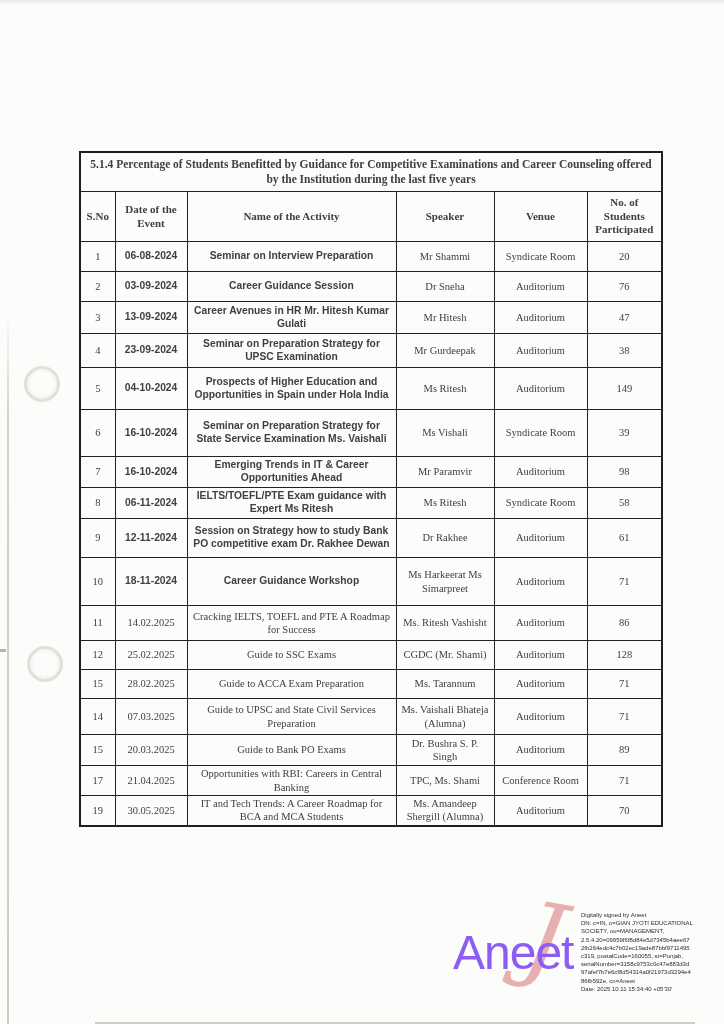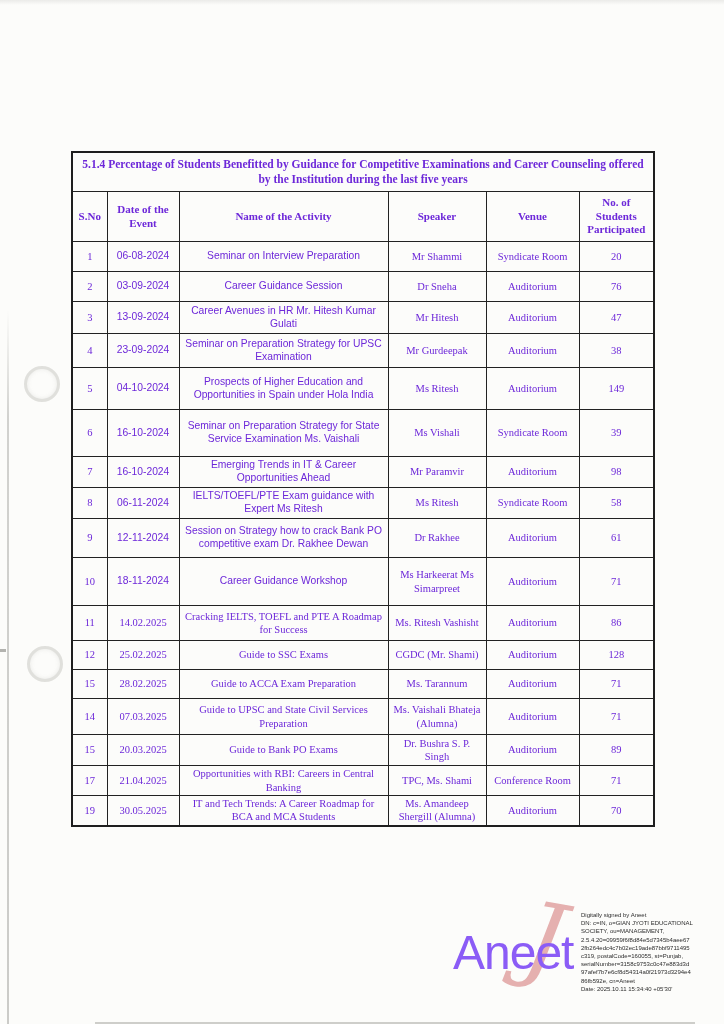--- a/index.html
+++ b/index.html
@@ -16,40 +16,40 @@
     background:linear-gradient(to bottom, rgba(130,130,125,0), rgba(130,130,125,0.35) 15%, rgba(130,130,125,0.4)); }
   .edge-mark { position:absolute; left:0; top:649px; width:6px; height:3px;
     background:rgba(90,90,85,0.45); }
   .hole-punch { position:absolute; width:30px; height:30px; border-radius:50%;
     border:3px solid rgba(165,165,158,0.32);
     box-shadow: inset 0 0 4px rgba(150,150,145,0.18); }
   .hp1 { left:24px; top:366px; }
   .hp2 { left:27px; top:646px; }
 
   table.doc-table {
-    position:absolute; left:71px; top:151px; width:582px;
+    position:absolute; left:79px; top:151px; width:582px;
     border-collapse:collapse; table-layout:fixed;
-    border:2px solid #1e1e1e; color:#6d28d9;
+    border:2px solid #1e1e1e; color:#404040;
   }
   .doc-table th, .doc-table td { border:1.5px solid #222; overflow:hidden; }
   .title-cell {
     font-weight:bold; font-size:11.5px; line-height:1.32;
     text-align:center; padding:3px 2px; height:32px;
   }
   thead tr.header-row { height:50px; }
   thead tr.header-row th {
     font-weight:bold; font-size:11px; line-height:1.25;
     text-align:center; padding:2px 1px; vertical-align:middle;
   }
   tbody td {
     font-size:10.5px; line-height:1.25; text-align:center;
     vertical-align:middle; padding:1px 3px;
   }
   tbody tr.sans td.c-date, tbody tr.sans td.c-activity {
-    font-family:"Liberation Sans", sans-serif; font-size:10.3px;
+    font-family:"Liberation Sans", sans-serif; font-size:10.3px;font-weight:bold;
   }
   tbody tr:nth-child(1){height:30px} tbody tr:nth-child(2){height:30px}
   tbody tr:nth-child(3){height:32px} tbody tr:nth-child(4){height:34px}
   tbody tr:nth-child(5){height:42px} tbody tr:nth-child(6){height:47px}
   tbody tr:nth-child(7){height:31px} tbody tr:nth-child(8){height:31px}
   tbody tr:nth-child(9){height:39px} tbody tr:nth-child(10){height:48px}
   tbody tr:nth-child(11){height:35px} tbody tr:nth-child(12){height:29px}
   tbody tr:nth-child(13){height:29px} tbody tr:nth-child(14){height:36px}
   tbody tr:nth-child(15){height:31px} tbody tr:nth-child(16){height:30px}
   tbody tr:nth-child(17){height:30px} tbody tr:nth-child(18){height:31px}
@@ -167,21 +167,21 @@
       <td class="c-sno">8</td>
       <td class="c-date">06-11-2024</td>
       <td class="c-activity">IELTS/TOEFL/PTE Exam guidance with Expert Ms Ritesh</td>
       <td class="c-speaker">Ms Ritesh</td>
       <td class="c-venue">Syndicate Room</td>
       <td class="c-count">58</td>
     </tr>
         <tr class="sans">
       <td class="c-sno">9</td>
       <td class="c-date">12-11-2024</td>
-      <td class="c-activity">Session on Strategy how to crack Bank PO competitive exam Dr. Rakhee Dewan</td>
+      <td class="c-activity">Session on Strategy how to study Bank PO competitive exam Dr. Rakhee Dewan</td>
       <td class="c-speaker">Dr Rakhee</td>
       <td class="c-venue">Auditorium</td>
       <td class="c-count">61</td>
     </tr>
         <tr class="sans">
       <td class="c-sno">10</td>
       <td class="c-date">18-11-2024</td>
       <td class="c-activity">Career Guidance Workshop</td>
       <td class="c-speaker">Ms Harkeerat Ms Simarpreet</td>
       <td class="c-venue">Auditorium</td>

